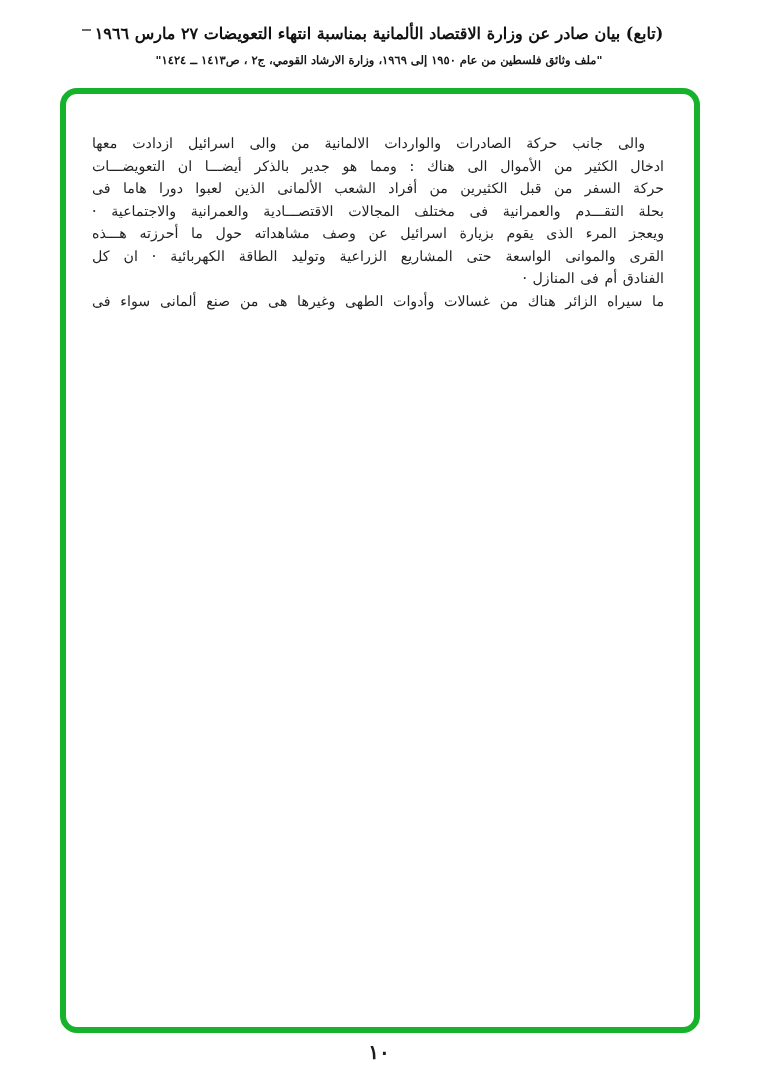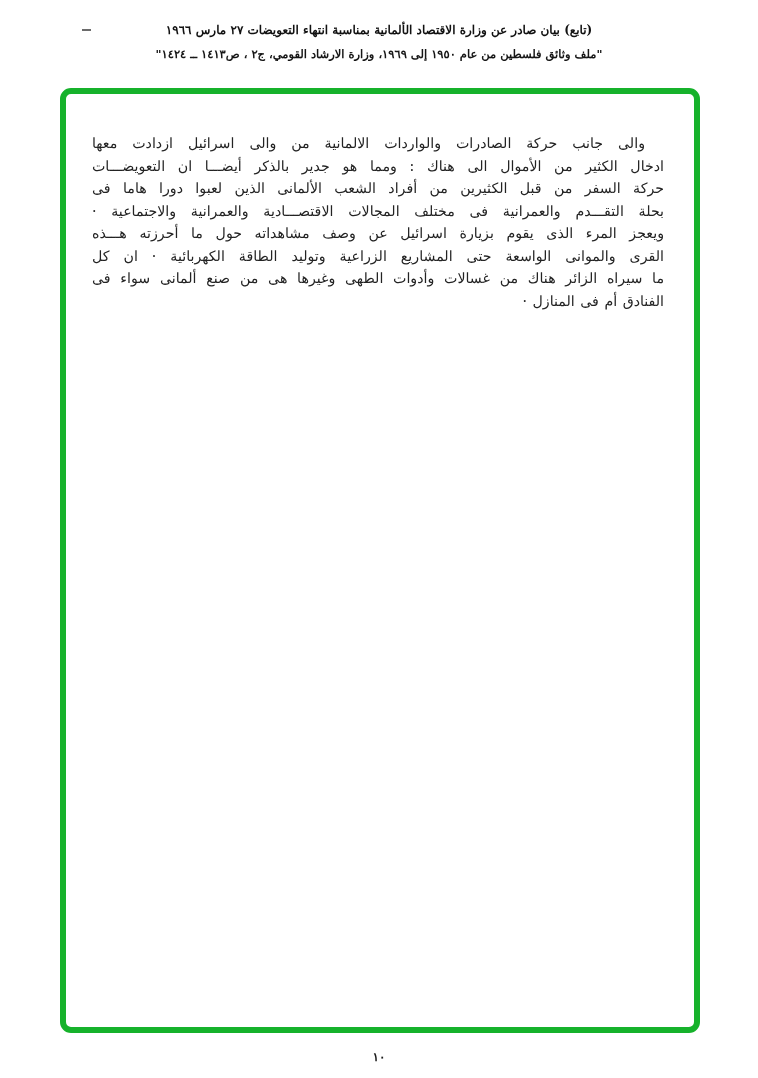--- a/index.html
+++ b/index.html
@@ -33,21 +33,21 @@
   .doc-header {
     position: absolute;
     top: 22px;
     left: 0;
     width: 758px;
     text-align: center;
     direction: rtl;
   }
 
   .doc-title {
-    font-size: 12px;
+    font-size: 16px;
     font-weight: 700;
     letter-spacing: 0.2px;
     color: #111111;
     line-height: 1.45;
     padding: 0 70px;
   }
 
   .doc-source {
     margin-top: 8px;
     font-size: 11.5px;
@@ -56,21 +56,21 @@
     letter-spacing: 0.2px;
   }
 
   .green-frame {
     position: absolute;
     left: 60px;
     top: 88px;
     width: 640px;
     height: 945px;
     border: 6px solid #16b22b;
-    border-radius: 11px;
+    border-radius: 17px;
     background: transparent;
   }
 
   .paragraph {
     position: absolute;
     top: 38px;
     right: 30px;
     left: 26px;
     direction: rtl;
     font-size: 14.2px;
@@ -92,21 +92,21 @@
   .par-line.last {
     text-align-last: right;
   }
 
   .page-number {
     position: absolute;
     bottom: 14px;
     left: 0;
     width: 758px;
     text-align: center;
-    font-size: 12px;
+    font-size: 20px;
     font-weight: 700;
     color: #1b1b1b;
     direction: rtl;
   }
 </style>
 </head>
 <body>
 
 <div class="page">
 
@@ -118,20 +118,20 @@
   </div>
 
   <div class="green-frame">
     <div class="paragraph">
       <div class="par-line first">والى جانب حركة الصادرات والواردات الالمانية من والى اسرائيل ازدادت معها</div>
       <div class="par-line">ادخال الكثير من الأموال الى هناك : ومما هو جدير بالذكر أيضـــا ان التعويضـــات</div>
       <div class="par-line">حركة السفر من قبل الكثيرين من أفراد الشعب الألمانى الذين لعبوا دورا هاما فى</div>
       <div class="par-line">بحلة التقـــدم والعمرانية فى مختلف المجالات الاقتصـــادية والعمرانية والاجتماعية ·</div>
       <div class="par-line">ويعجز المرء الذى يقوم بزيارة اسرائيل عن وصف مشاهداته حول ما أحرزته هـــذه</div>
       <div class="par-line">القرى والموانى الواسعة حتى المشاريع الزراعية وتوليد الطاقة الكهربائية · ان كل</div>
+      <div class="par-line last">الفنادق أم فى المنازل ·</div>
       <div class="par-line">ما سيراه الزائر هناك من غسالات وأدوات الطهى وغيرها هى من صنع ألمانى سواء فى</div>
-      <div class="par-line last">الفنادق أم فى المنازل ·</div>
     </div>
   </div>
 
   <div class="page-number">١٠</div>
 
 </div>
 
 </body></html>

